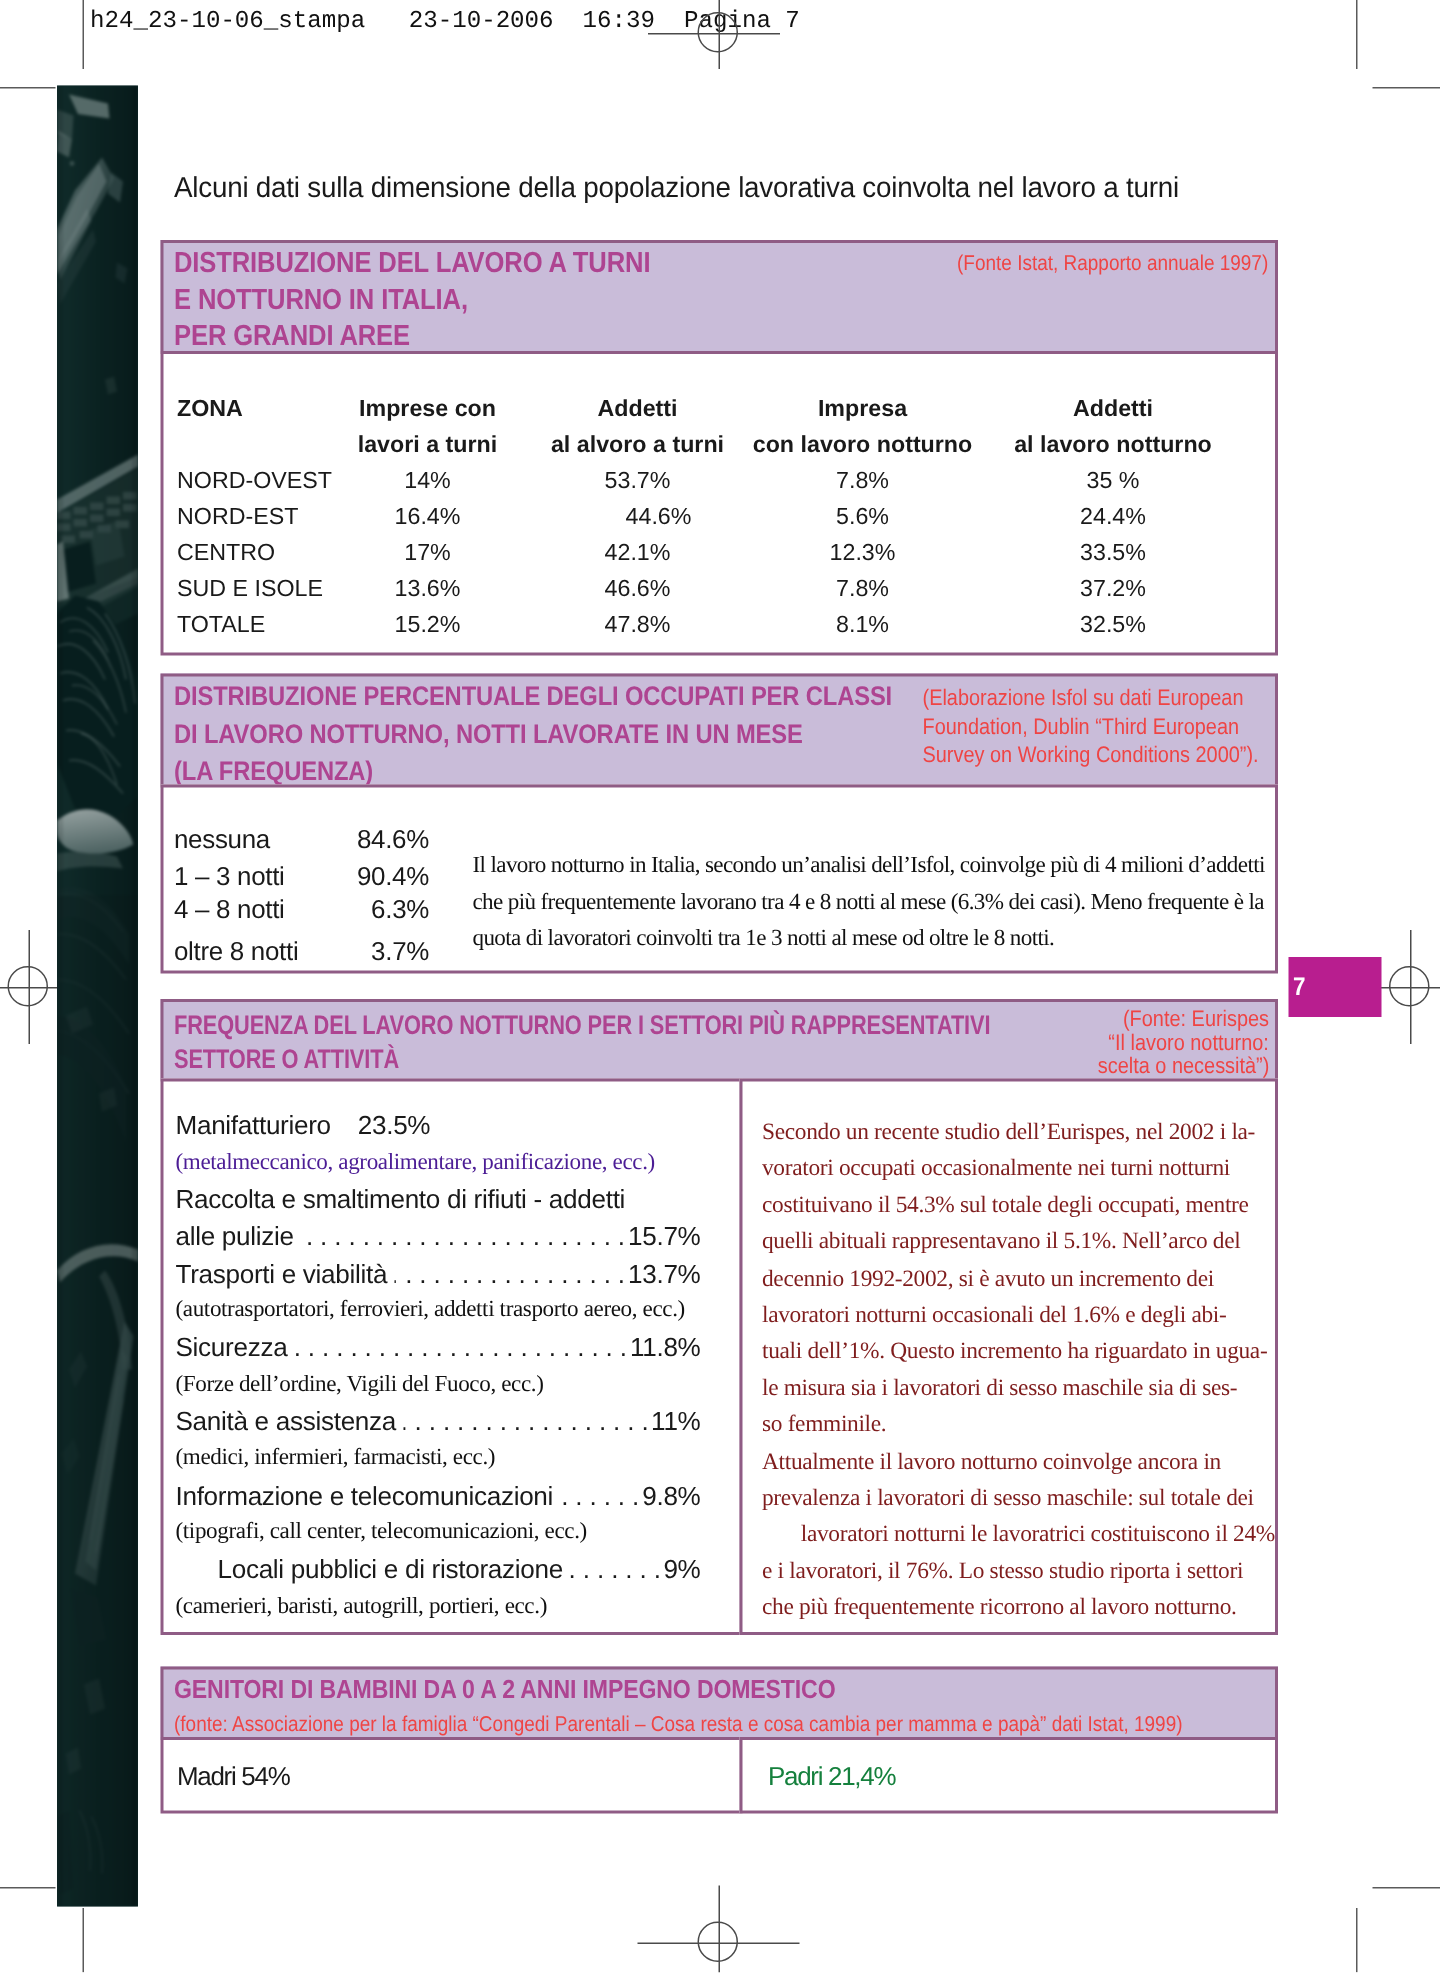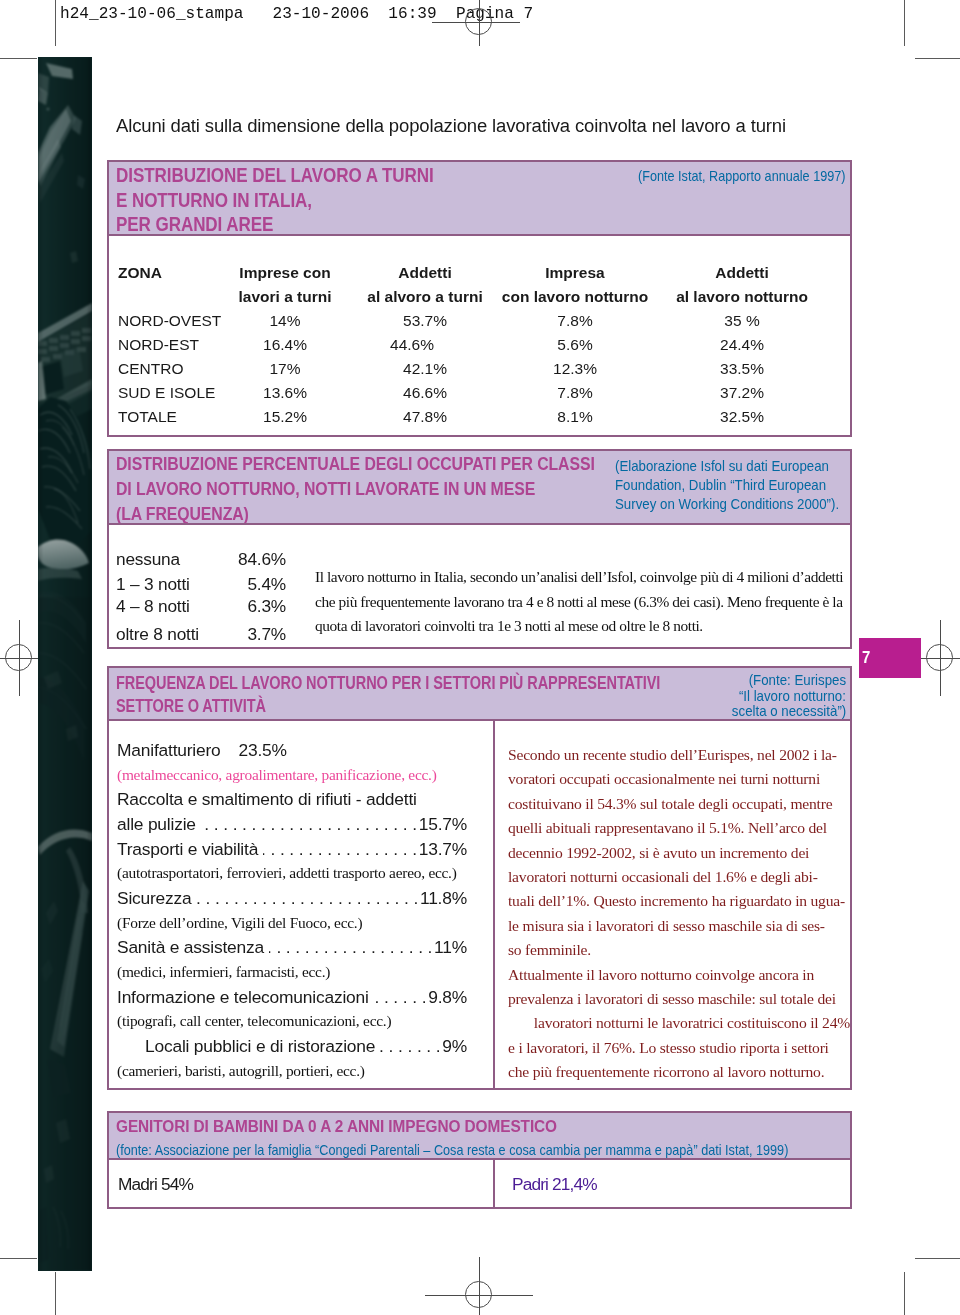--- a/index.html
+++ b/index.html
@@ -19,21 +19,21 @@
   
   .phdr{position:absolute;left:60px;top:5px;font-family:"Liberation Mono",monospace;font-size:16.1px;color:#111;letter-spacing:0px;white-space:pre;}
 
   
   .intro{position:absolute;left:116px;top:115px;font-size:19.2px;color:#1a1a1a;letter-spacing:-0.15px;}
 
   .boxhdr{position:absolute;background:#c9bcd9;border:2px solid #8f5c85;box-sizing:border-box;}
   .boxbody{position:absolute;background:#fff;border:2px solid #8f5c85;box-sizing:border-box;}
   .hd-title{position:absolute;color:#ae4491;font-weight:bold;letter-spacing:-0.1px;}
   .cond{display:inline-block;transform-origin:left center;}
-  .hd-src{position:absolute;color:#0369a1;}
+  .hd-src{position:absolute;color:#ef4444;}
 
   .tbl{position:absolute;font-size:15.5px;color:#1a1a1a;}
   .tbl .th{font-weight:bold;}
   .tbl .cell{position:absolute;white-space:nowrap;}
 
   .pgnum{position:absolute;background:#b81e8f;color:#fff;font-weight:bold;display:flex;align-items:center;}
   .pgnum span{margin-left:3px;font-size:17px;display:inline-block;transform:scaleX(0.88);transform-origin:left center;}
 
   .serif{font-family:"Liberation Serif",serif;}
   .dotfill{position:relative;overflow:hidden;white-space:nowrap;direction:rtl;text-align:left;
@@ -228,21 +228,21 @@
       <div class="cell th" style="left:425px;transform:translateX(-50%);top:288px;">al alvoro a turni</div>
       <div class="cell th" style="left:575px;transform:translateX(-50%);top:288px;">con lavoro notturno</div>
       <div class="cell th" style="left:742px;transform:translateX(-50%);top:288px;">al lavoro notturno</div>
       <div class="cell" style="left:118px;top:312px;">NORD-OVEST</div>
       <div class="cell" style="left:285px;transform:translateX(-50%);top:312px;">14%</div>
       <div class="cell" style="left:425px;transform:translateX(-50%);top:312px;">53.7%</div>
       <div class="cell" style="left:575px;transform:translateX(-50%);top:312px;">7.8%</div>
       <div class="cell" style="left:742px;transform:translateX(-50%);top:312px;">35 %</div>
       <div class="cell" style="left:118px;top:335.9px;">NORD-EST</div>
       <div class="cell" style="left:285px;transform:translateX(-50%);top:335.9px;">16.4%</div>
-      <div class="cell" style="left:412px;transform:translateX(-50%);top:335.9px;">44.6%</div>
+      <div class="cell" style="left:439px;transform:translateX(-50%);top:335.9px;">44.6%</div>
       <div class="cell" style="left:575px;transform:translateX(-50%);top:335.9px;">5.6%</div>
       <div class="cell" style="left:742px;transform:translateX(-50%);top:335.9px;">24.4%</div>
       <div class="cell" style="left:118px;top:359.8px;">CENTRO</div>
       <div class="cell" style="left:285px;transform:translateX(-50%);top:359.8px;">17%</div>
       <div class="cell" style="left:425px;transform:translateX(-50%);top:359.8px;">42.1%</div>
       <div class="cell" style="left:575px;transform:translateX(-50%);top:359.8px;">12.3%</div>
       <div class="cell" style="left:742px;transform:translateX(-50%);top:359.8px;">33.5%</div>
       <div class="cell" style="left:118px;top:383.7px;">SUD E ISOLE</div>
       <div class="cell" style="left:285px;transform:translateX(-50%);top:383.7px;">13.6%</div>
       <div class="cell" style="left:425px;transform:translateX(-50%);top:383.7px;">46.6%</div>
@@ -263,21 +263,21 @@
   </div>
   <div class="hd-src" style="left:615px;top:456px;font-size:15px;line-height:19px;white-space:nowrap;">
     <div><span class="cond" style="transform:scaleX(0.885);">(Elaborazione Isfol su dati European</span></div>
     <div><span class="cond" style="transform:scaleX(0.885);">Foundation, Dublin “Third European</span></div>
     <div><span class="cond" style="transform:scaleX(0.885);">Survey on Working Conditions 2000”).</span></div>
   </div>
 
   <div class="boxbody" style="left:107px;top:523px;width:745px;height:126px;"></div>
   <div id="freq2" style="position:absolute;left:116px;top:549px;font-size:17.3px;color:#1a1a1a;letter-spacing:-0.2px;">
       <div style="position:absolute;top:0px;left:0;white-space:nowrap;"><span>nessuna</span><span style="position:absolute;left:90px;text-align:right;width:80px;">84.6%</span></div>
-      <div style="position:absolute;top:24.9px;left:0;white-space:nowrap;"><span>1 – 3 notti</span><span style="position:absolute;left:90px;text-align:right;width:80px;">5.4%</span></div>
+      <div style="position:absolute;top:24.9px;left:0;white-space:nowrap;"><span>1 – 3 notti</span><span style="position:absolute;left:90px;text-align:right;width:80px;">90.4%</span></div>
       <div style="position:absolute;top:47px;left:0;white-space:nowrap;"><span>4 – 8 notti</span><span style="position:absolute;left:90px;text-align:right;width:80px;">6.3%</span></div>
       <div style="position:absolute;top:74.69999999999999px;left:0;white-space:nowrap;"><span>oltre 8 notti</span><span style="position:absolute;left:90px;text-align:right;width:80px;">3.7%</span></div>
     </div>
   <div class="serif" id="para2" style="position:absolute;left:315px;top:565px;width:540px;font-size:15.4px;line-height:24.5px;color:#111;letter-spacing:-0.42px;">
       <div style="white-space:nowrap;">Il lavoro notturno in Italia, secondo un’analisi dell’Isfol, coinvolge più di 4 milioni d’addetti</div>
       <div style="white-space:nowrap;">che più frequentemente lavorano tra 4 e 8 notti al mese (6.3% dei casi). Meno frequente è la</div>
       <div style="white-space:nowrap;">quota di lavoratori coinvolti tra 1e 3 notti al mese od oltre le 8 notti.</div>
     </div>
 
   <div class="boxhdr" style="left:107px;top:666px;width:745px;height:55px;"></div>
@@ -288,21 +288,21 @@
   <div class="hd-src" style="left:644px;top:672px;width:202px;font-size:15px;line-height:15.6px;text-align:right;white-space:nowrap;">
     <div><span class="cond" style="transform:scaleX(0.885);transform-origin:right center;">(Fonte: Eurispes</span></div>
     <div><span class="cond" style="transform:scaleX(0.885);transform-origin:right center;">“Il lavoro notturno:</span></div>
     <div><span class="cond" style="transform:scaleX(0.885);transform-origin:right center;">scelta o necessità”)</span></div>
   </div>
 
   <div class="boxbody" style="left:107px;top:719px;width:388px;height:371px;"></div>
   <div class="boxbody" style="left:493px;top:719px;width:359px;height:371px;"></div>
   <div id="sect3left" style="position:absolute;left:117px;top:738px;width:350px;">
       <div style="font-size:17.4px;line-height:24.65px;color:#1a1a1a;white-space:nowrap;letter-spacing:-0.2px;"><span>Manifatturiero</span><span style="margin-left:18px;">23.5%</span></div>
-      <div class="serif" style="font-size:15.4px;line-height:24.65px;color:#ec4899;white-space:nowrap;letter-spacing:-0.25px;">(metalmeccanico, agroalimentare, panificazione, ecc.)</div>
+      <div class="serif" style="font-size:15.4px;line-height:24.65px;color:#4c1d95;white-space:nowrap;letter-spacing:-0.25px;">(metalmeccanico, agroalimentare, panificazione, ecc.)</div>
       <div style="font-size:17.4px;line-height:24.65px;color:#1a1a1a;white-space:nowrap;letter-spacing:-0.2px;"><span>Raccolta e smaltimento di rifiuti - addetti</span></div>
       <div style="font-size:17.4px;line-height:24.65px;color:#1a1a1a;display:flex;align-items:baseline;letter-spacing:-0.2px;">
         <span style="white-space:nowrap;">alle pulizie</span>
         <span class="dotfill" style="flex:1 1 auto;">............................................................</span>
         <span style="white-space:nowrap;">15.7%</span>
       </div>
       <div style="font-size:17.4px;line-height:24.65px;color:#1a1a1a;display:flex;align-items:baseline;letter-spacing:-0.2px;">
         <span style="white-space:nowrap;">Trasporti e viabilità</span>
         <span class="dotfill" style="flex:1 1 auto;">............................................................</span>
         <span style="white-space:nowrap;">13.7%</span>
@@ -350,19 +350,19 @@
       <div style="white-space:nowrap;">che più frequentemente ricorrono al lavoro notturno.</div>
     </div>
 
   <div class="boxhdr" style="left:107px;top:1111px;width:745px;height:49px;"></div>
   <div class="hd-title" style="left:116px;top:1116px;font-size:17.4px;"><span class="cond" style="transform:scaleX(0.885);">GENITORI DI BAMBINI DA 0 A 2 ANNI IMPEGNO DOMESTICO</span></div>
   <div class="hd-src" style="left:116px;top:1142px;font-size:14.3px;"><span class="cond" style="transform:scaleX(0.885);">(fonte: Associazione per la famiglia “Congedi Parentali – Cosa resta e cosa cambia per mamma e papà” dati Istat, 1999)</span></div>
 
   <div class="boxbody" style="left:107px;top:1158px;width:388px;height:51px;"></div>
   <div class="boxbody" style="left:493px;top:1158px;width:359px;height:51px;"></div>
   <div style="position:absolute;left:118px;top:1174px;font-size:17.3px;color:#1a1a1a;letter-spacing:-0.85px;">Madri 54%</div>
-  <div style="position:absolute;left:512px;top:1174px;font-size:17.3px;color:#4c1d95;letter-spacing:-0.85px;">Padri 21,4%</div>
+  <div style="position:absolute;left:512px;top:1174px;font-size:17.3px;color:#15803d;letter-spacing:-0.85px;">Padri 21,4%</div>
 
   <div class="pgnum" style="left:859px;top:638px;width:62px;height:40px;">
     <span>7</span>
   </div>
 
 </div>
 
 </body></html>

